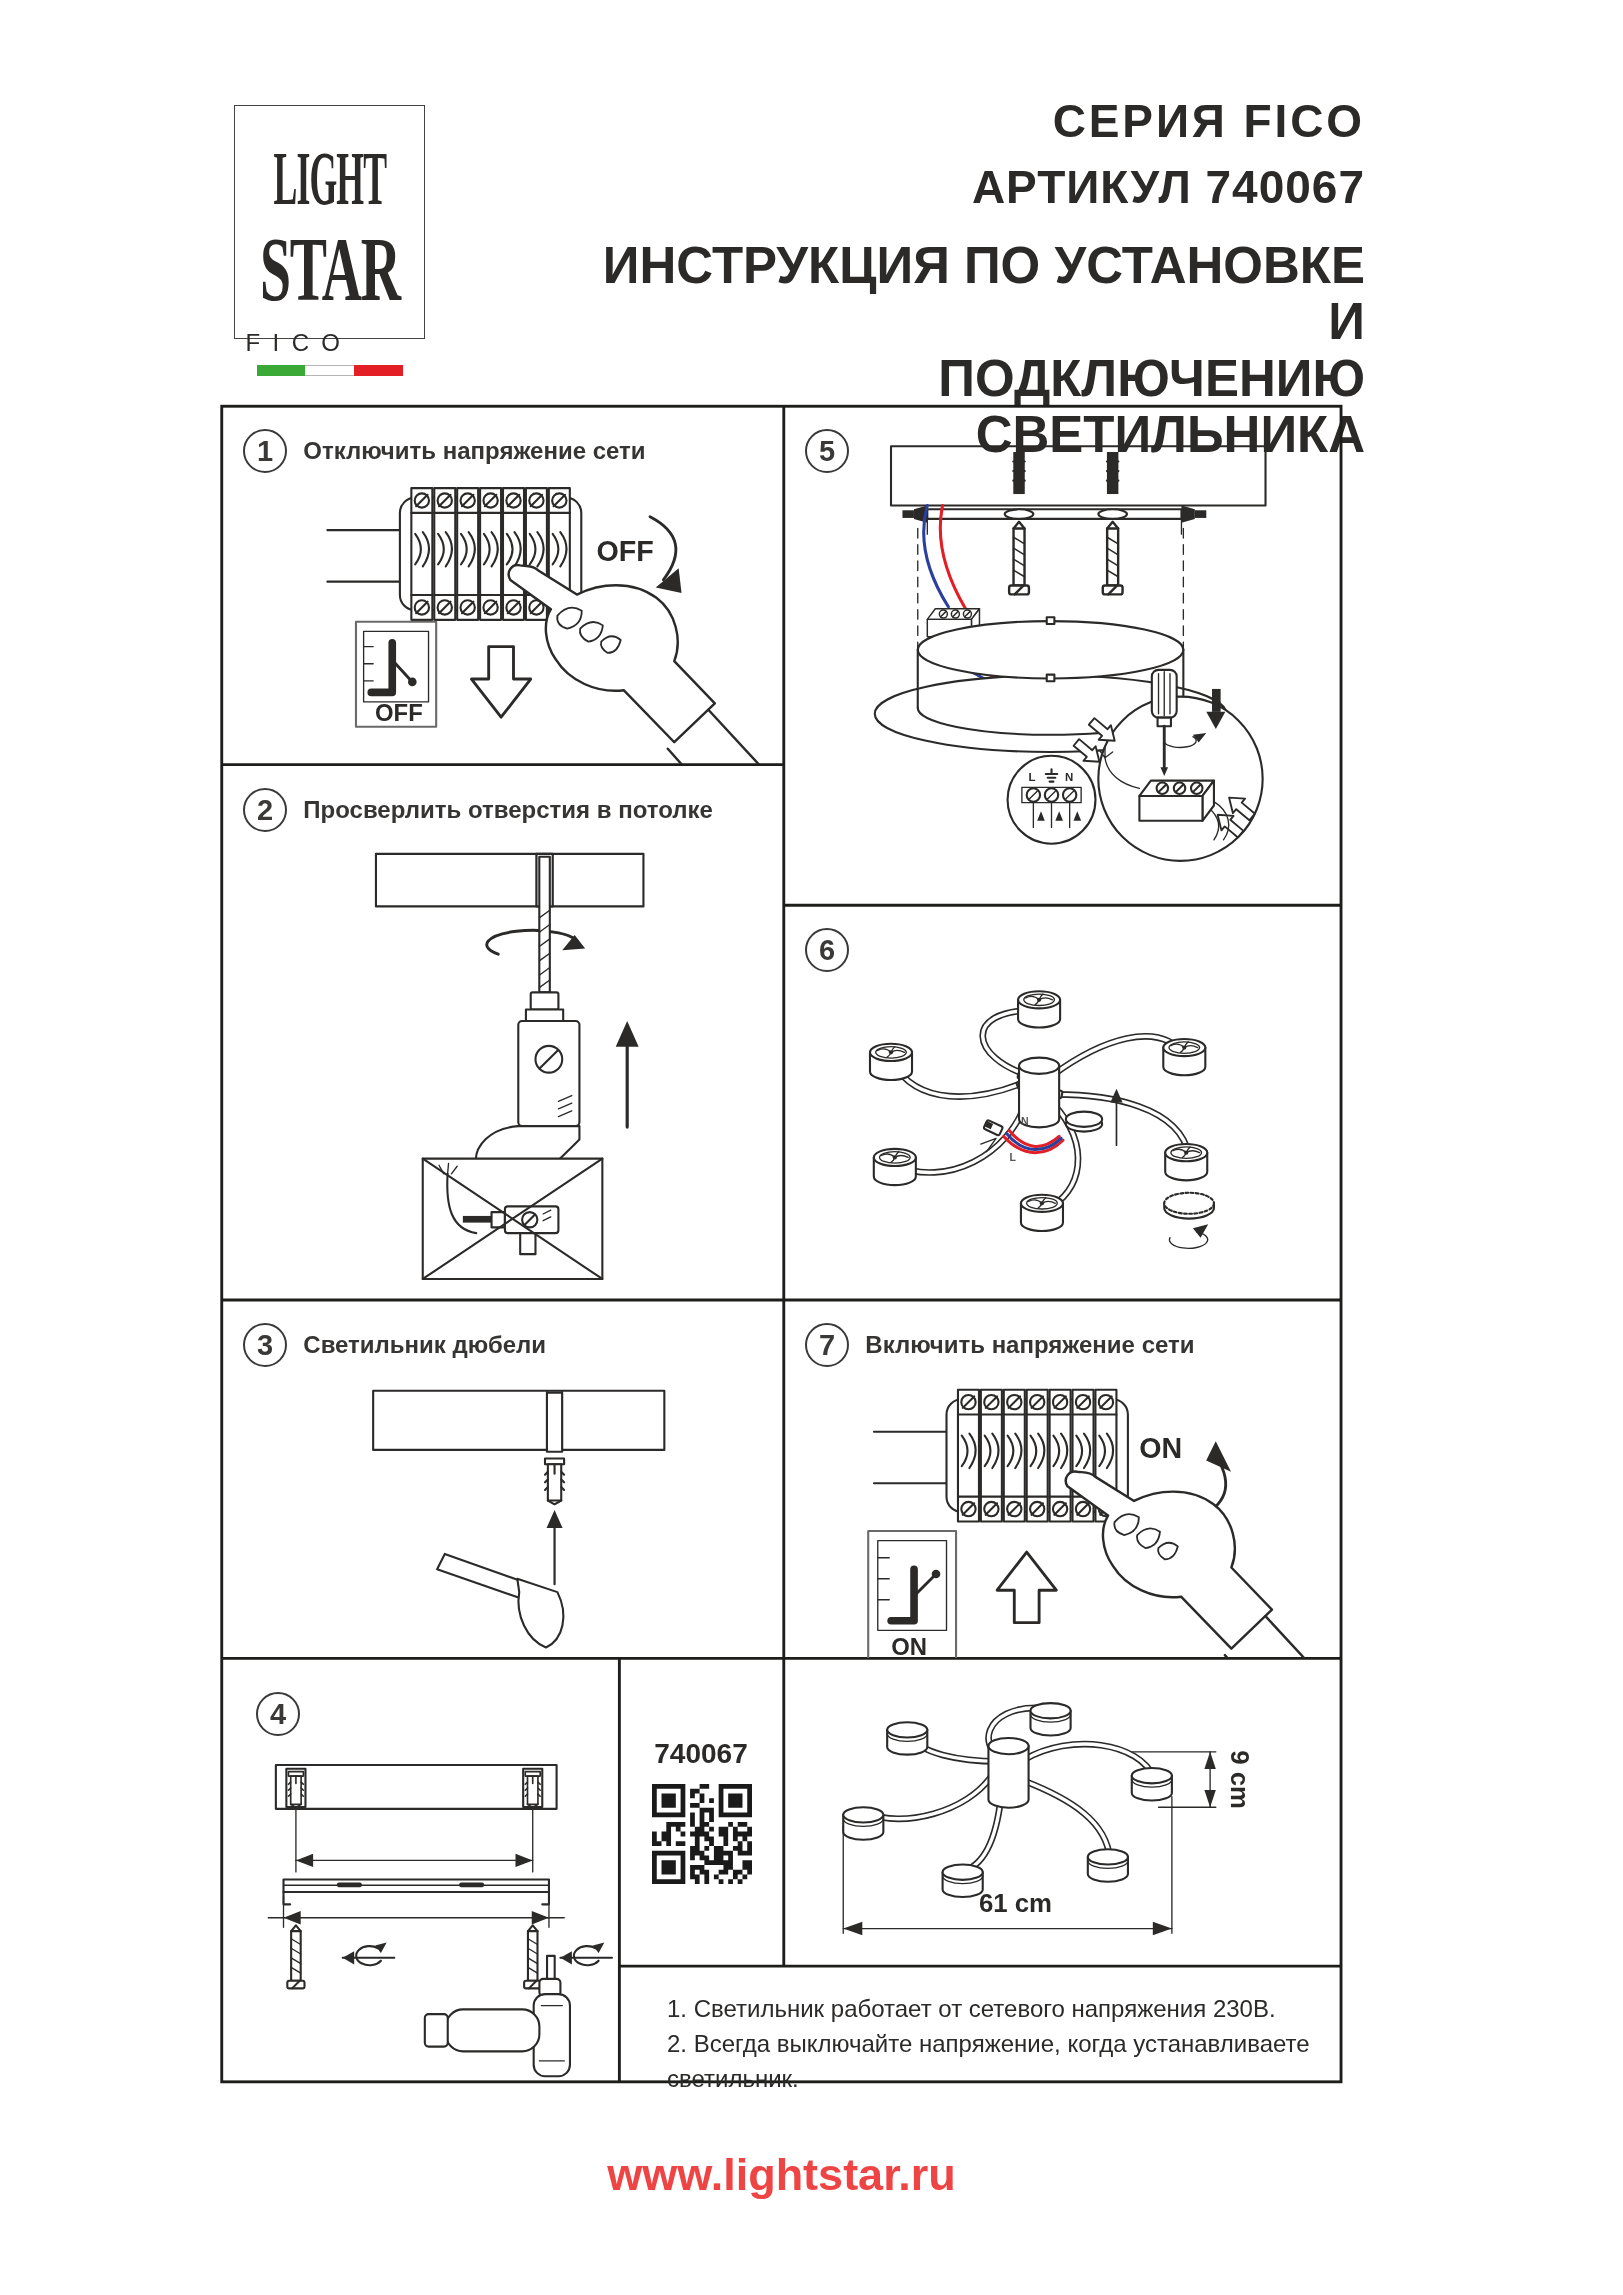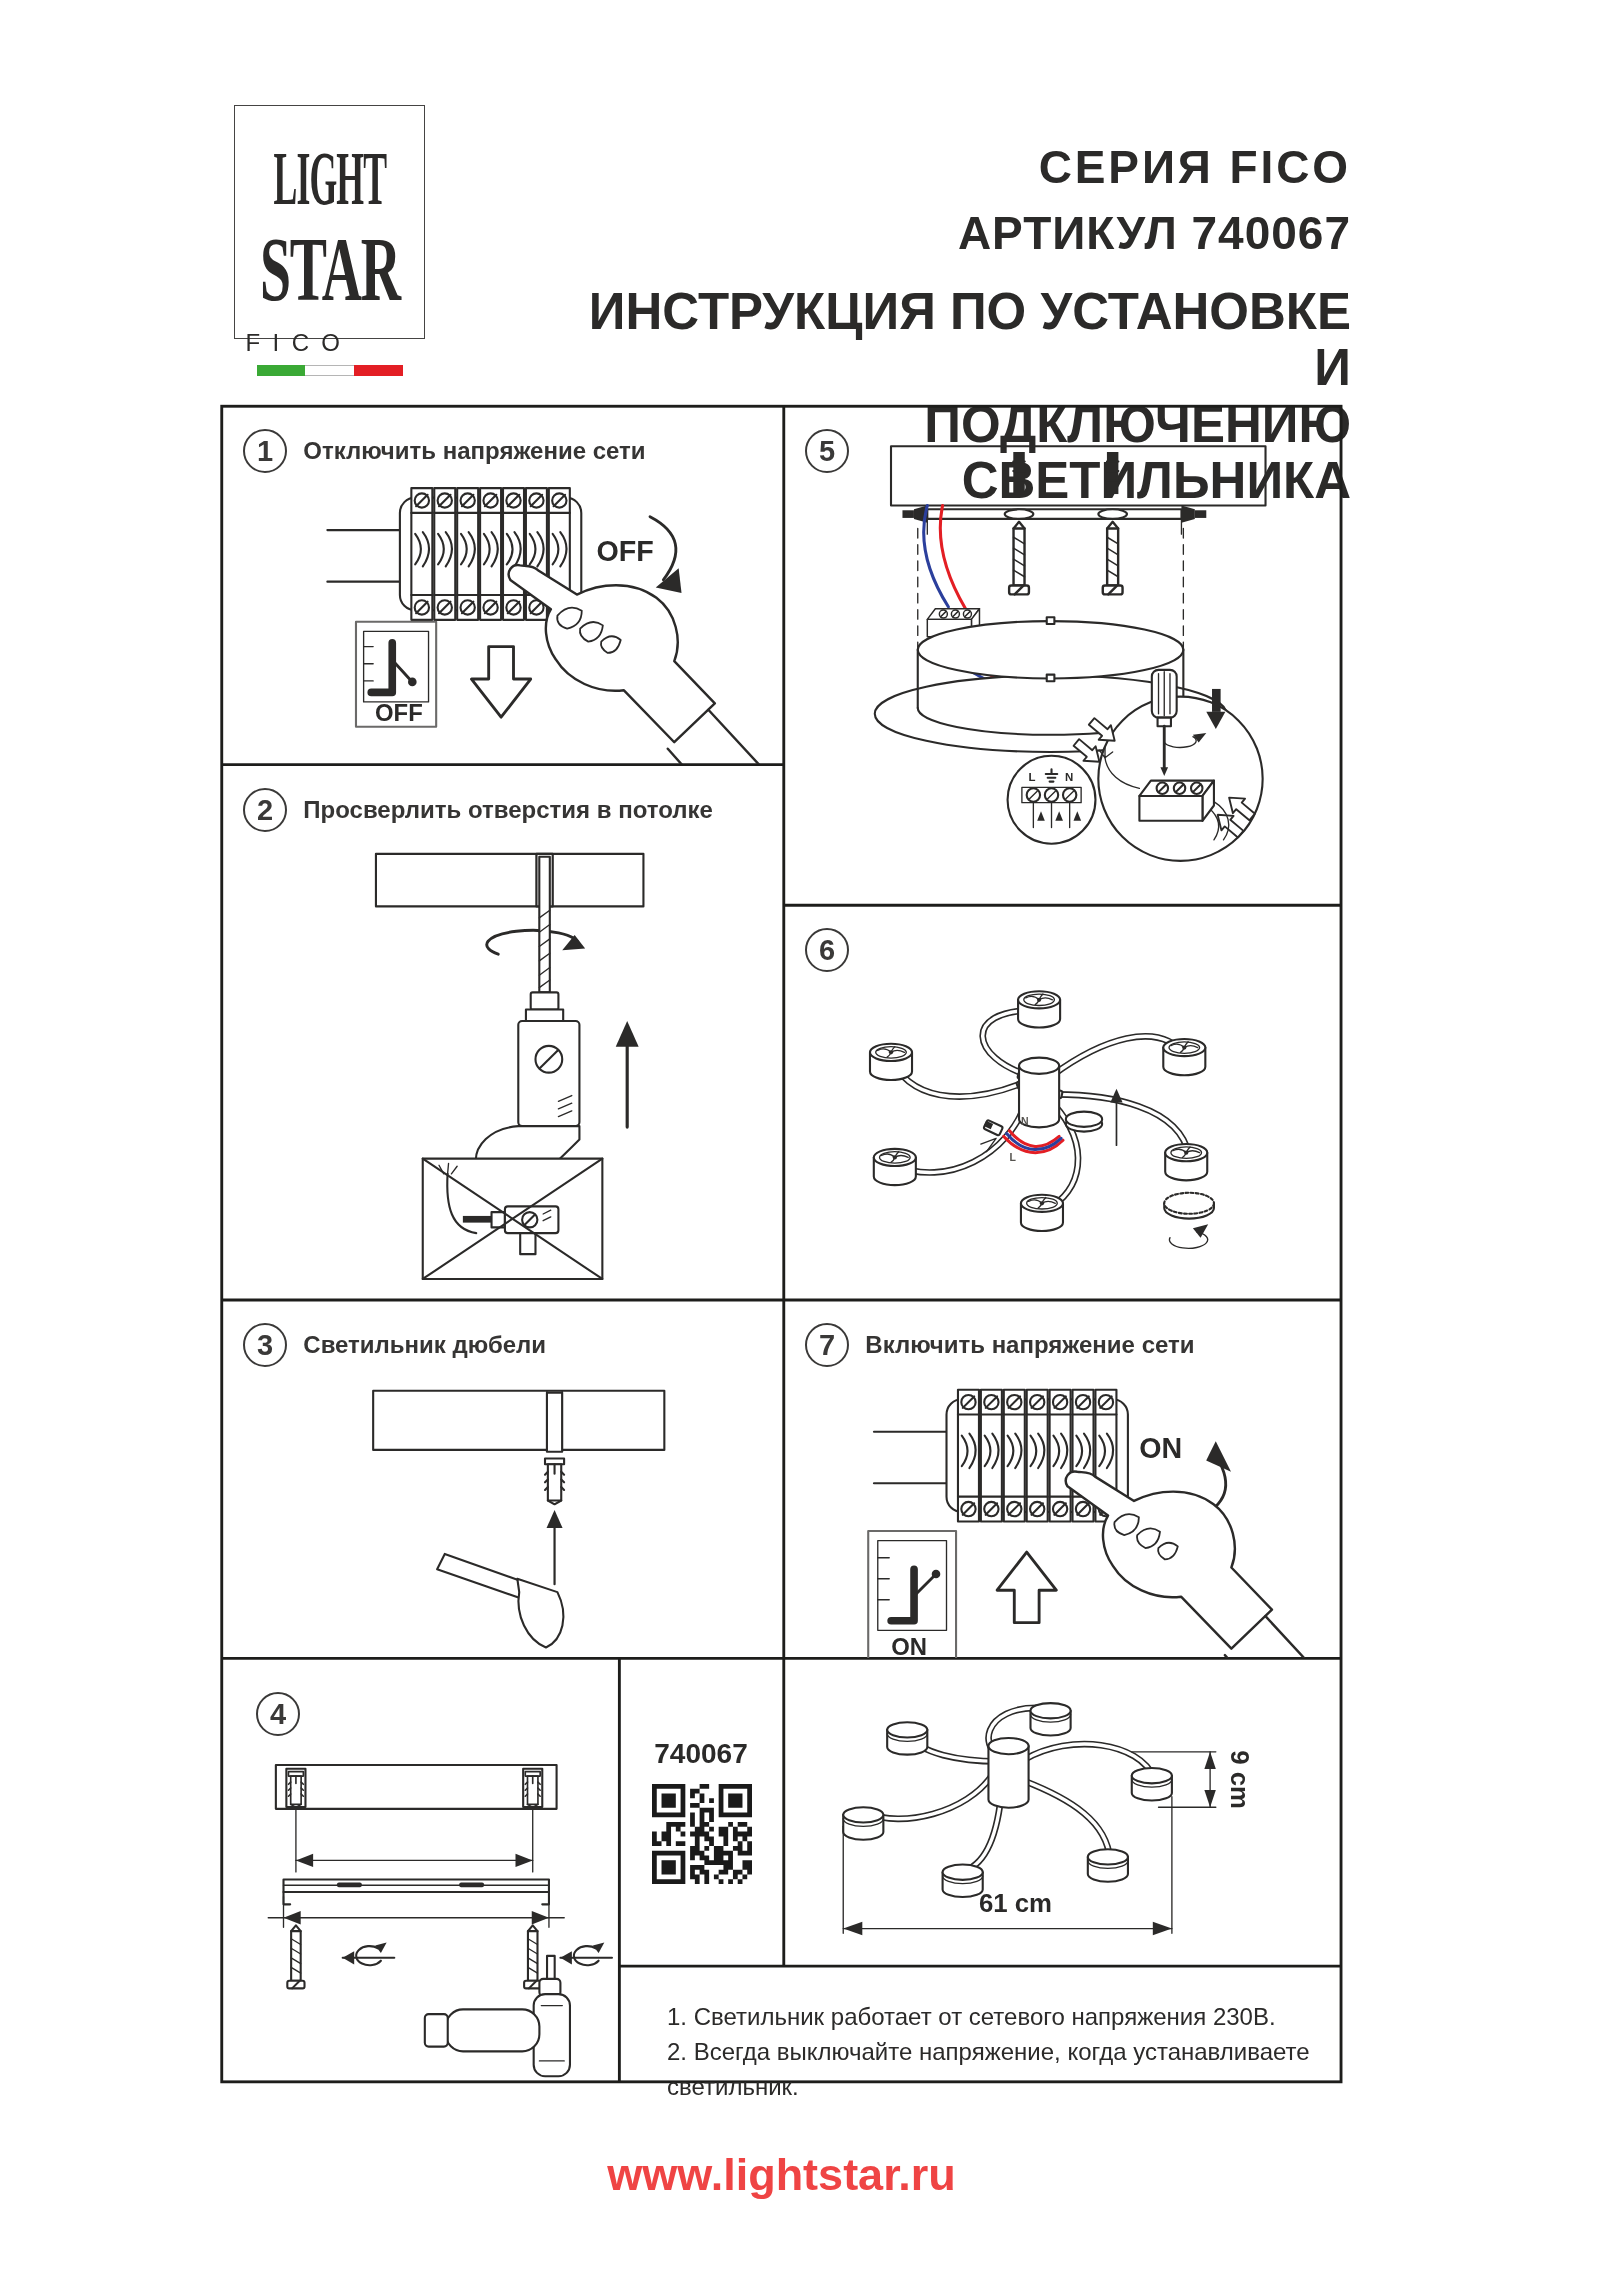--- a/index.html
+++ b/index.html
@@ -10,21 +10,21 @@
   .logo-box{left:234px;top:105px;width:191px;height:234px;border:1.9px solid #454443;box-sizing:border-box;text-align:left;}
   .logo-inner{padding-top:29px;}
   .logo-line{display:flex;justify-content:center;line-height:.82;}
   .logo-light span{display:inline-block;font:bold 76px "Liberation Serif","DejaVu Serif",serif;transform:scaleX(.47);letter-spacing:-1.9px;}
   .logo-star span{display:inline-block;font:bold 90px "Liberation Serif","DejaVu Serif",serif;transform:scaleX(.62);letter-spacing:-1.9px;margin-top:-3.8px;}
   .logo-group{font-size:24px;letter-spacing:12.4px;margin-top:7.6px;padding-left:10.5px;color:#2b2a29;}
   .flag{width:146px;height:10.5px;margin:8.6px auto 0;display:flex;}
   .flag i{display:block;height:10.5px;width:49px;}
   .flag .fw{box-sizing:border-box;border-top:1px solid #b5b5b5;border-bottom:1px solid #b5b5b5;background:#fff;}
 
-  .titles{left:586px;top:94px;width:765px;text-align:right;margin-top:46px;}
+  .titles{left:600px;top:94px;width:765px;text-align:right;}
   .t-series{font-weight:bold;font-size:46px;letter-spacing:2.9px;}
   .t-article{font-weight:bold;font-size:46px;letter-spacing:1px;margin-top:12.4px;}
   .t-inst{font-weight:bold;font-size:51px;line-height:1.1;margin-top:24px;letter-spacing:0;}
 
   
   .cell{position:absolute;}
   .panel-head{position:absolute;left:21px;top:23px;display:flex;align-items:center;gap:16.3px;z-index:2;}
   .numcircle{width:44px;height:44px;border:2.4px solid #3a3938;border-radius:50%;display:flex;align-items:center;justify-content:center;font-size:29px;font-weight:bold;color:#3a3938;box-sizing:border-box;background:#fff;}
   .plabel{font-size:24px;font-weight:bold;color:#363534;}
   svg.ill{position:absolute;left:0;top:0;}
@@ -44,21 +44,21 @@
   .ill .ai{stroke:#ffffff;stroke-width:3.6;}
   .ill text{stroke:none;fill:#2b2a29;font-family:"Liberation Sans","DejaVu Sans",sans-serif;font-weight:bold;}
   .ill text.big{font-size:30px;}
   .ill text.dim{font-size:27px;}
   .ill text.tiny{font-size:12px;}
   .ill text.wl{font-size:11px;fill:#55534f;}
 
   
   .qr-label{top:80px;width:100%;text-align:center;font-size:28px;font-weight:600;color:#2b2a29;}
   
-  .notes{padding:33px 19px 0 48px;font-size:24px;line-height:35px;color:#2b2a29;}
+  .notes{padding:25px 19px 0 48px;font-size:24px;line-height:35px;color:#2b2a29;}
   
   .footer{left:222px;top:2149px;width:1119px;text-align:center;font-weight:bold;font-size:45px;color:#ef4444;}
 </style>
 </head>
 <body>
 
 <svg id="shared" width="0" height="0" style="position:absolute" aria-hidden="true">
   <defs>
     <pattern id="hatch" width="15" height="26" patternUnits="userSpaceOnUse">
       <rect x="0" y="0" width="15" height="26" fill="#fff" stroke="none"></rect>

